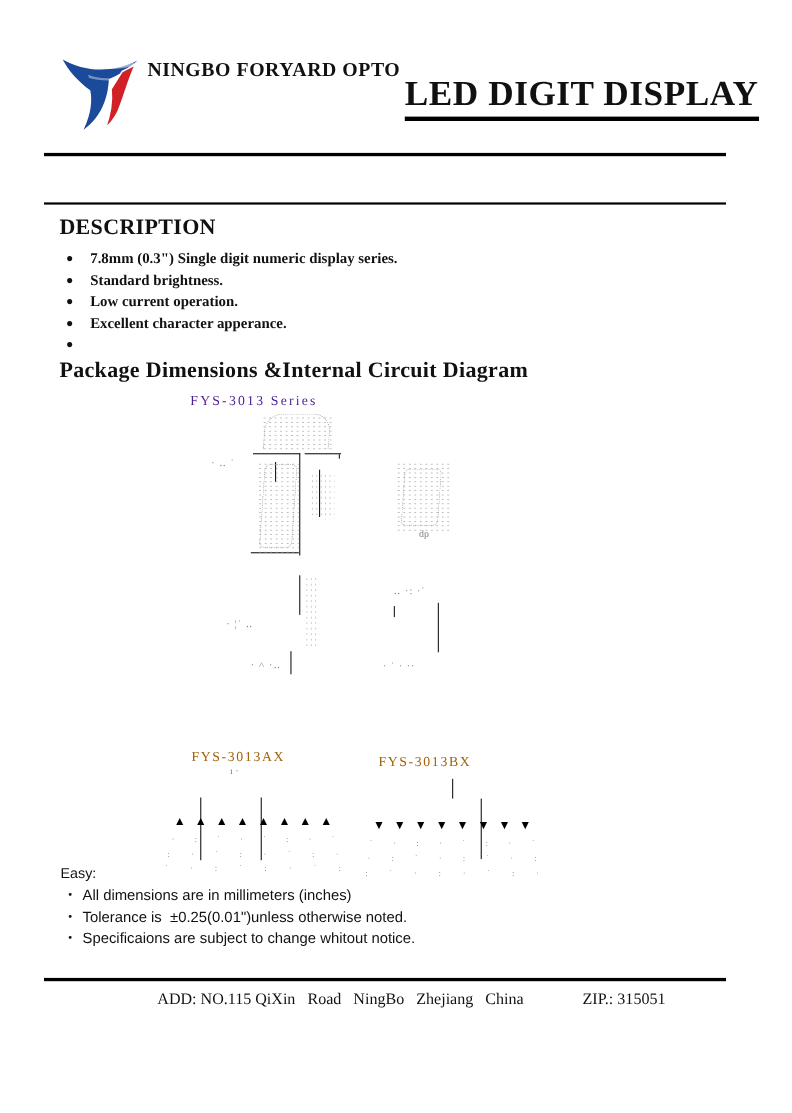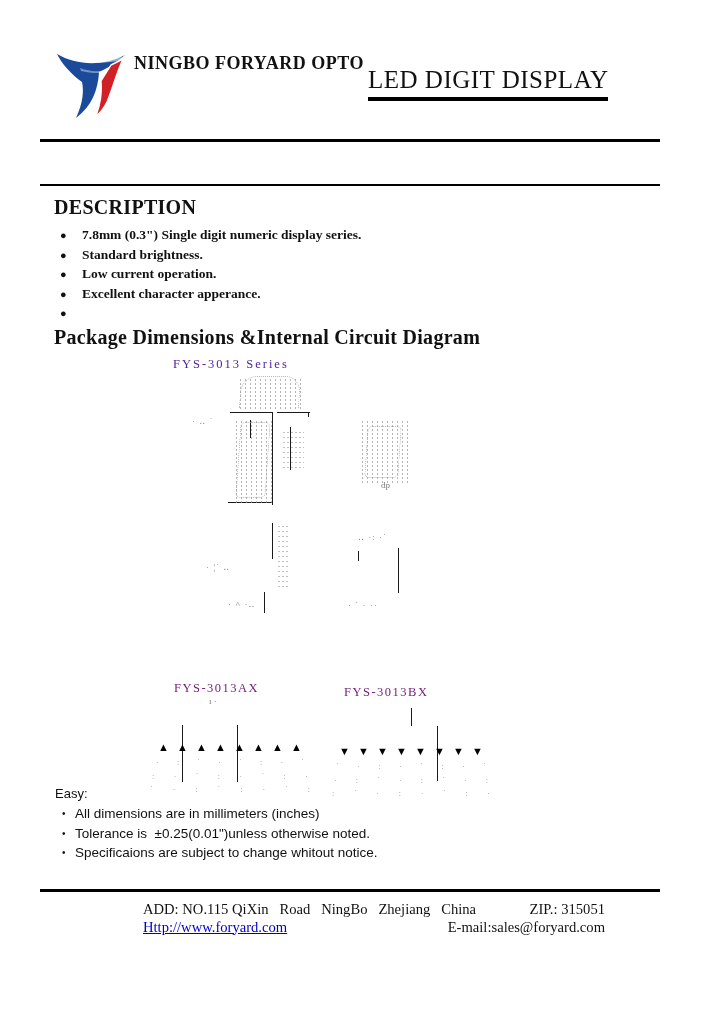--- a/index.html
+++ b/index.html
@@ -8,21 +8,21 @@
     position:relative; width:720px; height:1012px; margin:0 auto;
     background:#ffffff; overflow:hidden; color:#111;
     font-family:"Liberation Serif","DejaVu Serif",serif;
   }
   .abs { position:absolute; }
   .sans  { font-family:"Liberation Sans","DejaVu Sans",sans-serif; }
 
   
   .company-l1 { font-size:18px; font-weight:bold; letter-spacing:.5px; }
   .company-l2 { font-size:16px; margin-top:7px; letter-spacing:.6px; }
-  .doc-title { font-size:25px; font-weight:normal; letter-spacing:.5px;
+  .doc-title { font-size:32px; font-weight:bold; letter-spacing:.5px;
                border-bottom:4px solid #000; padding-bottom:3px; display:inline-block; }
   .hrule { background:#000; }
   .part-line { font-size:17px; font-weight:bold; white-space:pre; }
   .part-num { border-bottom:2px solid #000; padding-bottom:1px; }
 
   
   .sec-heading { font-size:20px; font-weight:bold; letter-spacing:.3px; }
   .bullet-row { display:flex; align-items:flex-start; margin-bottom:5.5px; }
   .bullet-dot { font-size:11px; line-height:14px; width:22px; flex:0 0 22px; }
   .bullet-txt { font-size:13.5px; font-weight:bold; line-height:14px; }
@@ -31,21 +31,21 @@
   .noise {
     background-image:radial-gradient(#9b9b9b 0.7px, transparent 0.9px);
     background-size:5px 4px; opacity:.75;
   }
   .noise2 {
     background-image:radial-gradient(#a8a8a8 0.6px, transparent 0.8px);
     background-size:4px 5px; opacity:.7;
   }
   .ghost8 { border:1px dotted #b5b5b5; border-radius:5px; transform:skewX(-4deg); }
   .tinytxt { font-size:9px; color:#7d7d7d; white-space:pre; letter-spacing:1px; }
-  .diag-label { font-size:12.5px; letter-spacing:1.5px; color:#701a75; }
+  .diag-label { font-size:12.5px; letter-spacing:1.5px; color:#a16207; }
   .tri-row { display:flex; justify-content:space-between; font-size:11px; line-height:11px; color:#000; }
   .pin-row { display:flex; justify-content:space-between; font-size:8px; color:#909090; white-space:pre; }
 
   
   .notes-head { font-size:13px; }
   .note-item { display:flex; font-size:13.5px; line-height:19.5px; white-space:pre-wrap; }
   .note-b { width:13px; flex:0 0 13px; font-size:10px; line-height:19.5px; }
 
   
   .footer-row { display:flex; justify-content:space-between; font-size:14.6px; line-height:17.5px; white-space:pre; }
@@ -245,19 +245,15 @@
     </div>
   </div>
 
   <div class="abs hrule" style="left:40px; top:889px; width:620px; height:3px;"></div>
 
   <div class="abs" style="left:143px; top:901px; width:462px;">
     <div class="footer-row">
       <span>ADD: NO.115 QiXin   Road   NingBo   Zhejiang   China</span>
       <span>ZIP.: 315051</span>
     </div>
-    <div class="footer-row">
-      <span class="weblink">Http://www.foryard.com</span>
-      <span>E-mail:sales@foryard.com</span>
-    </div>
   </div>
 
 </div>
 
 </body></html>

